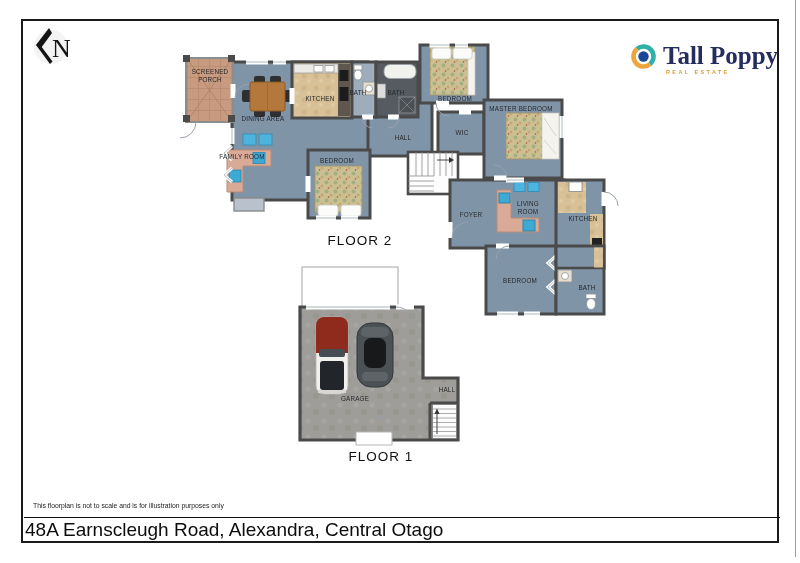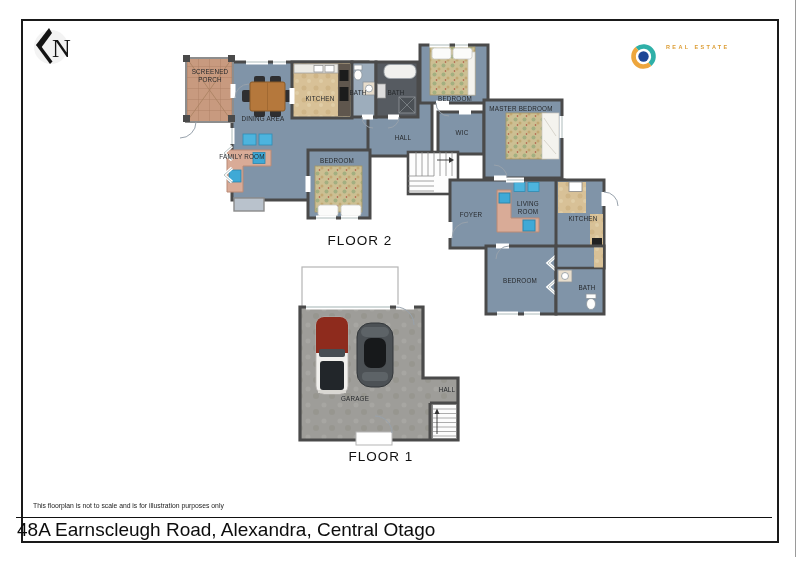--- a/index.html
+++ b/index.html
@@ -14,21 +14,21 @@
   #logo .brand{font-family:"Liberation Serif",serif;font-weight:bold;font-size:25px;
                color:#252c5e;letter-spacing:0px;white-space:nowrap;}
   #logo .tagline{font-size:5.5px;font-weight:bold;letter-spacing:2.4px;color:#dc9c32;
                  margin-top:2px;margin-left:3px;}
   #plan{position:absolute;left:0;top:0;}
   .roomlabel{font-family:"Liberation Sans",sans-serif;font-size:6.3px;fill:#26292c;
              letter-spacing:.2px;}
   .floortitle{font-family:"Liberation Sans",sans-serif;font-size:13.5px;fill:#111;
               letter-spacing:1px;}
   #disclaimer{position:absolute;left:33px;top:502px;font-size:6.8px;color:#222;}
-  #addressbar{position:absolute;left:16px;top:517px;width:756px;height:24px;
+  #addressbar{position:absolute;left:24px;top:517px;width:756px;height:24px;
               border-top:1.5px solid #111;display:flex;align-items:center;}
   #addressbar .addr{font-size:19px;color:#0c0c0c;padding-left:1px;white-space:nowrap;}
 </style>
 </head>
 <body>
 
 <div id="page">
 
   <div id="frame"></div>
   <div id="edge-line"></div>
@@ -42,20 +42,21 @@
 
   <div id="logo">
     <svg width="27" height="27" viewBox="0 0 27 27">
       <g transform="rotate(-40 13.5 13.5)">
         <path d="M13.5,3.5 A10,10 0 0 1 13.5,23.5" fill="none" stroke="#2fb0a8" stroke-width="4.6"></path>
         <path d="M13.5,23.5 A10,10 0 0 1 13.5,3.5" fill="none" stroke="#eda63d" stroke-width="4.6"></path>
       </g>
       <circle cx="13.5" cy="13.5" r="5.2" fill="#1d4796"></circle>
     </svg>
     <div class="words">
+      <span class="brand">Tall Poppy</span>
       <span class="tagline">REAL ESTATE</span>
     </div>
   </div>
 
   <svg id="plan" width="800" height="563" viewBox="0 0 800 563">
     <defs>
       <pattern id="bedpat" width="9" height="9" patternUnits="userSpaceOnUse">
         <rect width="9" height="9" fill="#ccbf92"></rect>
         <circle cx="2.5" cy="2.5" r="2" fill="#a3af80"></circle>
         <circle cx="7" cy="6" r="1.5" fill="#c2a873"></circle>

